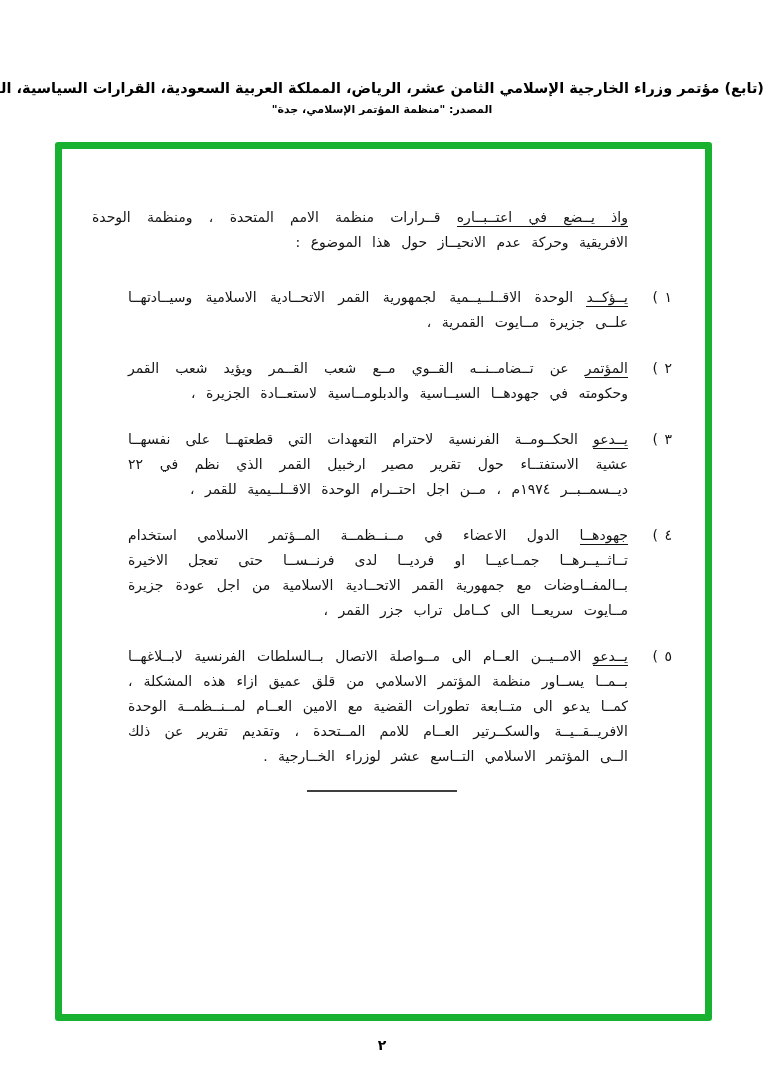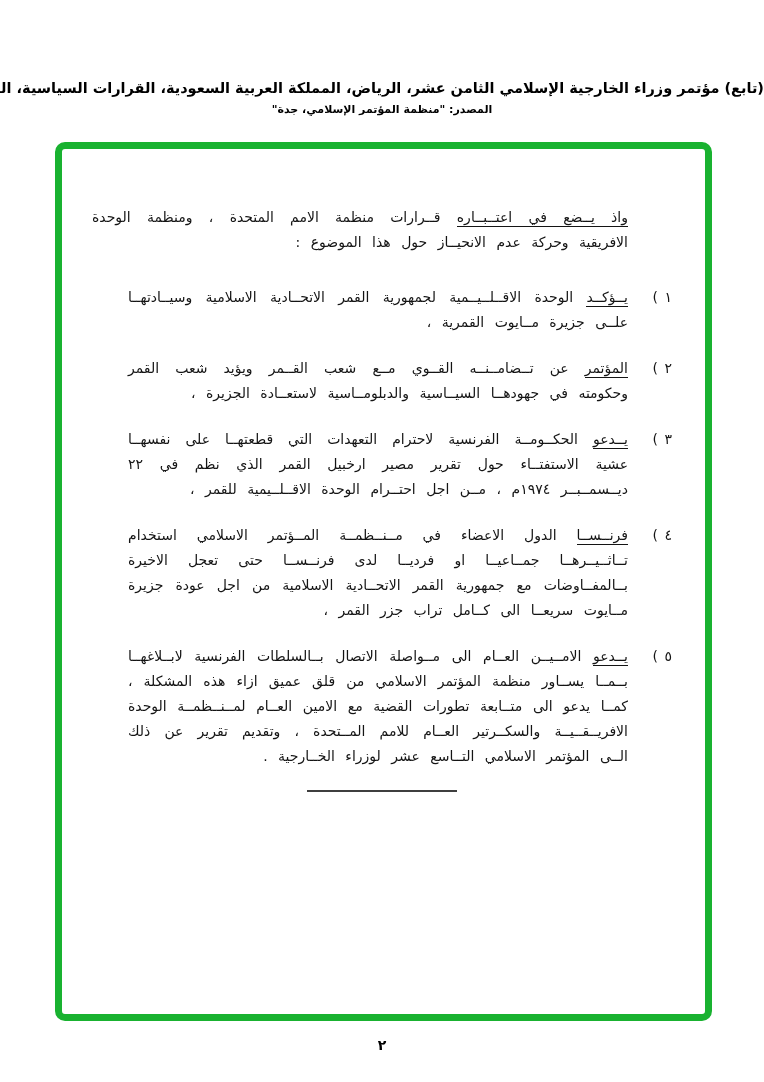--- a/index.html
+++ b/index.html
@@ -32,21 +32,21 @@
     line-height: 16px;
     direction: rtl;
     color: #000000;
   }
   .frame {
     box-sizing: border-box;
     width: 657px;
     height: 879px;
     margin: 24px 0 0 55px;
     border: 7px solid #19b230;
-    border-radius: 10px;
+    border-radius: 3px;
     padding: 56px 33px 0 30px;
     direction: rtl;
     background: #ffffff;
   }
   .body-text {
     font-size: 14px;
     line-height: 25px;
     text-align: justify;
     word-spacing: 6px;
     color: #141414;
@@ -122,21 +122,21 @@
     <span class="marker" dir="ltr">( ٣</span>
     <div class="body-text res-body">
       <span class="lead">يــدعو</span>
       <span>الحكــومــة الفرنسية لاحترام التعهدات التي قطعتهــا على نفسهــا عشية الاستفتــاء حول تقرير مصير ارخبيل القمر الذي نظم في ٢٢ ديــسمــبــر ١٩٧٤م ، مــن اجل احتــرام الوحدة الاقــلــيمية للقمر ،</span>
     </div>
   </div>
 
   <div class="res-item">
     <span class="marker" dir="ltr">( ٤</span>
     <div class="body-text res-body">
-      <span class="lead">فرنــســا</span>
+      <span class="lead">جهودهــا</span>
       <span>الدول الاعضاء في مــنــظمــة المــؤتمر الاسلامي استخدام تــاثــيــرهــا جمــاعيــا او فرديــا لدى فرنــســا حتى تعجل الاخيرة بــالمفــاوضات مع جمهورية القمر الاتحــادية الاسلامية من اجل عودة جزيرة مــايوت سريعــا الى كــامل تراب جزر القمر ،</span>
     </div>
   </div>
 
   <div class="res-item">
     <span class="marker" dir="ltr">( ٥</span>
     <div class="body-text res-body">
       <span class="lead">يــدعو</span>
       <span>الامــيــن العــام الى مــواصلة الاتصال بــالسلطات الفرنسية لابــلاغهــا بــمــا يســاور منظمة المؤتمر الاسلامي من قلق عميق ازاء هذه المشكلة ، كمــا يدعو الى متــابعة تطورات القضية مع الامين العــام لمــنــظمــة الوحدة الافريــقــيــة والسكــرتير العــام للامم المــتحدة ، وتقديم تقرير عن ذلك الــى المؤتمر الاسلامي التــاسع عشر لوزراء الخــارجية .</span>
     </div>

